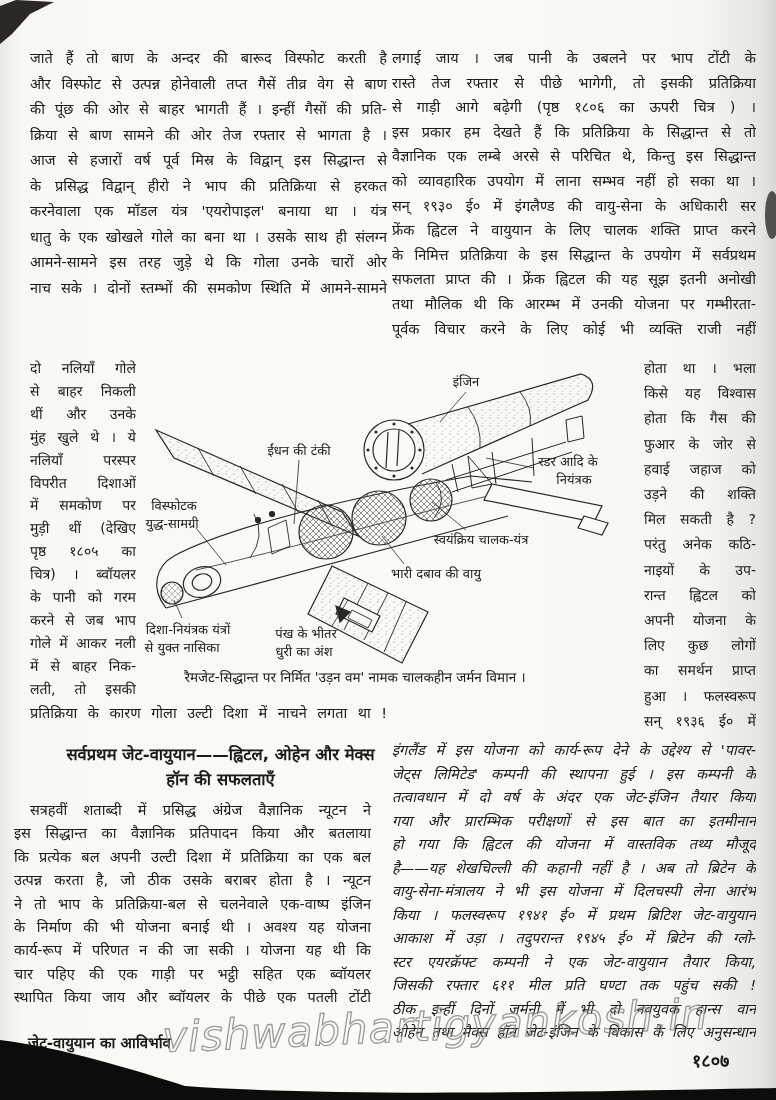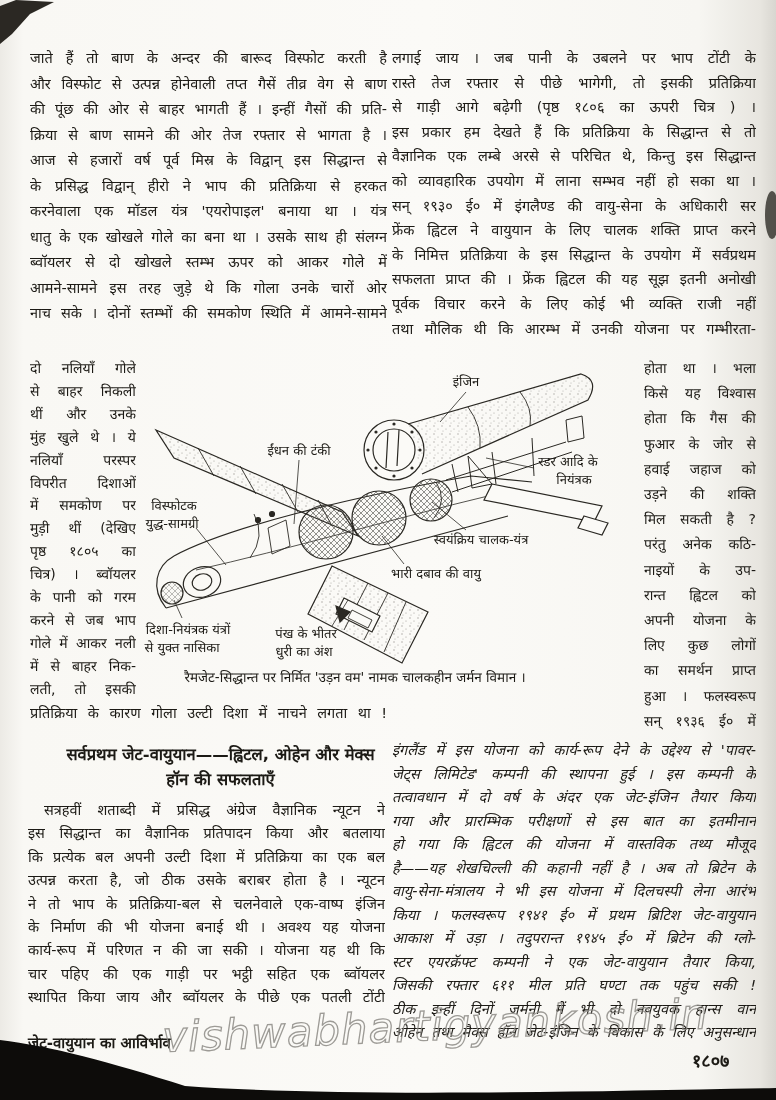--- a/index.html
+++ b/index.html
@@ -8,21 +8,21 @@
     background:linear-gradient(90deg,#eceae5 0%,#f9f8f4 3%,#fbfaf7 55%,#f7f6f2 90%,#e7e5df 98%,#d8d6d0 100%);
     font-family:"DejaVu Sans",sans-serif;color:#1c1a15;
   }
   .tblock{position:absolute;}
   .tline{text-align:justify;text-align-last:justify;white-space:nowrap;overflow:hidden;}
   .b-left-full {left:30px;top:46px;width:357px;font-size:14.5px;line-height:25.5px;}
   .b-left-narrow{left:30px;top:357px;width:106px;font-size:14px;line-height:22.9px;}
   .b-left-wide {left:30px;top:702px;width:357px;font-size:14.5px;line-height:23px;}
   .heading{left:42px;top:742px;width:357px;font-size:16.5px;font-weight:bold;line-height:25px;text-align:center;}
   .heading div{text-align:center;text-align-last:center;}
-  .b-left-para2{left:28px;top:799px;width:357px;font-size:14.5px;line-height:23.4px;}
+  .b-left-para2{left:14px;top:799px;width:357px;font-size:14.5px;line-height:23.4px;}
   .b-left-para2 .tline:first-child{text-indent:16px;}
   .b-right-full{left:392px;top:46px;width:364px;font-size:14.5px;line-height:24.6px;}
   .b-right-narrow{left:644px;top:356px;width:112px;font-size:14px;line-height:25.2px;}
   .b-right-para2{left:392px;top:739px;width:364px;font-size:14.5px;line-height:23.5px;font-style:italic;}
   .figure{position:absolute;left:136px;top:360px;width:474px;height:305px;}
   .fig-caption{position:absolute;left:140px;top:668px;width:430px;font-size:13.5px;text-align:center;}
   .footer-left{position:absolute;left:28px;top:1032px;font-size:15px;font-weight:600;}
   .page-num{position:absolute;left:692px;top:1048px;font-size:18px;font-weight:600;}
   .watermark{
     position:absolute;left:162px;top:1000px;width:600px;
@@ -40,21 +40,20 @@
 
   <div class="tblock b-left-full">
       <div class="tline">जाते हैं तो बाण के अन्दर की बारूद विस्फोट करती है</div>
       <div class="tline">और विस्फोट से उत्पन्न होनेवाली तप्त गैसें तीव्र वेग से बाण</div>
       <div class="tline">की पूंछ की ओर से बाहर भागती हैं । इन्हीं गैसों की प्रति-</div>
       <div class="tline">क्रिया से बाण सामने की ओर तेज रफ्तार से भागता है ।</div>
       <div class="tline">आज से हजारों वर्ष पूर्व मिस्र के विद्वान् इस सिद्धान्त से</div>
       <div class="tline">के प्रसिद्ध विद्वान् हीरो ने भाप की प्रतिक्रिया से हरकत</div>
       <div class="tline">करनेवाला एक मॉडल यंत्र 'एयरोपाइल' बनाया था । यंत्र</div>
       <div class="tline">धातु के एक खोखले गोले का बना था । उसके साथ ही संलग्न</div>
-      <div class="tline">ब्वॉयलर से दो खोखले स्तम्भ ऊपर को आकर गोले में</div>
       <div class="tline">आमने-सामने इस तरह जुड़े थे कि गोला उनके चारों ओर</div>
       <div class="tline">नाच सके । दोनों स्तम्भों की समकोण स्थिति में आमने-सामने</div>
     </div>
   <div class="tblock b-left-narrow">
       <div class="tline">दो नलियाँ गोले</div>
       <div class="tline">से बाहर निकली</div>
       <div class="tline">थीं और उनके</div>
       <div class="tline">मुंह खुले थे । ये</div>
       <div class="tline">नलियाँ परस्पर</div>
       <div class="tline">विपरीत दिशाओं</div>
@@ -91,22 +90,22 @@
       <div class="tline">लगाई जाय । जब पानी के उबलने पर भाप टोंटी के</div>
       <div class="tline">रास्ते तेज रफ्तार से पीछे भागेगी, तो इसकी प्रतिक्रिया</div>
       <div class="tline">से गाड़ी आगे बढ़ेगी (पृष्ठ १८०६ का ऊपरी चित्र ) ।</div>
       <div class="tline">इस प्रकार हम देखते हैं कि प्रतिक्रिया के सिद्धान्त से तो</div>
       <div class="tline">वैज्ञानिक एक लम्बे अरसे से परिचित थे, किन्तु इस सिद्धान्त</div>
       <div class="tline">को व्यावहारिक उपयोग में लाना सम्भव नहीं हो सका था ।</div>
       <div class="tline">सन् १९३० ई० में इंगलैण्ड की वायु-सेना के अधिकारी सर</div>
       <div class="tline">फ्रेंक ह्विटल ने वायुयान के लिए चालक शक्ति प्राप्त करने</div>
       <div class="tline">के निमित्त प्रतिक्रिया के इस सिद्धान्त के उपयोग में सर्वप्रथम</div>
       <div class="tline">सफलता प्राप्त की । फ्रेंक ह्विटल की यह सूझ इतनी अनोखी</div>
+      <div class="tline">तथा मौलिक थी कि आरम्भ में उनकी योजना पर गम्भीरता-</div>
       <div class="tline">पूर्वक विचार करने के लिए कोई भी व्यक्ति राजी नहीं</div>
-      <div class="tline">तथा मौलिक थी कि आरम्भ में उनकी योजना पर गम्भीरता-</div>
     </div>
   <div class="tblock b-right-narrow">
       <div class="tline">होता था । भला</div>
       <div class="tline">किसे यह विश्वास</div>
       <div class="tline">होता कि गैस की</div>
       <div class="tline">फुआर के जोर से</div>
       <div class="tline">हवाई जहाज को</div>
       <div class="tline">उड़ने की शक्ति</div>
       <div class="tline">मिल सकती है ?</div>
       <div class="tline">परंतु अनेक कठि-</div>

